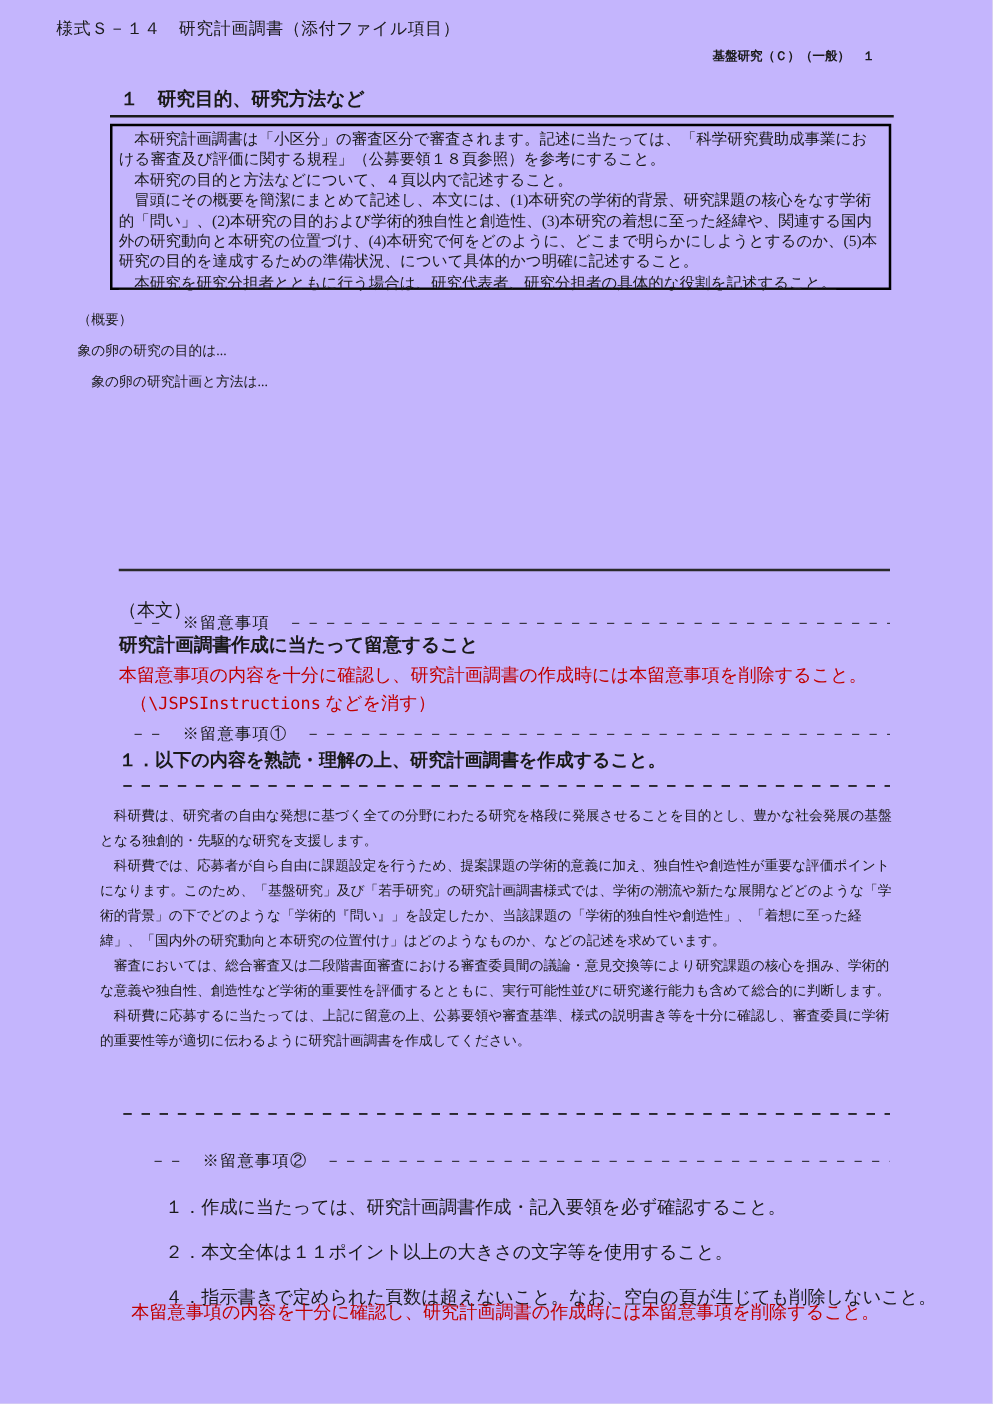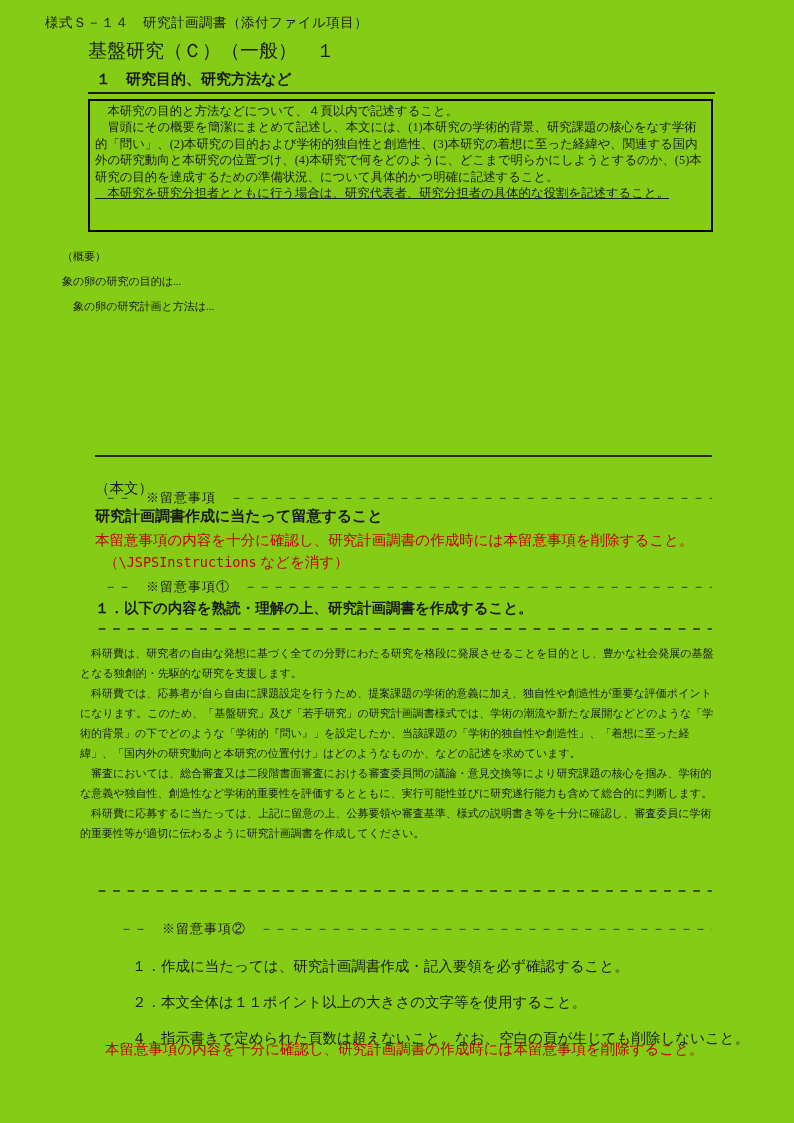--- a/index.html
+++ b/index.html
@@ -1,32 +1,32 @@
 <!DOCTYPE html>
 <html lang="ja"><head>
 <meta charset="utf-8">
 <style>
   html,body{margin:0;padding:0;background:#e8e8e8;}
   .page{
     position:relative;
     width:794px;height:1123px;
     margin:0 auto;
-    background:#84cc16;
+    background:#c4b5fd;
     color:#1a1a1a;
     overflow:hidden;
   }
   .serif{font-family:"Liberation Serif","DejaVu Serif",serif;}
   .gothic{font-family:"Liberation Sans","DejaVu Sans",sans-serif;}
   .mono{font-family:"DejaVu Sans Mono","Liberation Mono",monospace;}
   .abs{position:absolute;}
   .nowrapclip{white-space:nowrap;overflow:hidden;}
   .red{color:#c00000;}
 
   .header-left{top:14px;left:45px;font-size:13.5px;letter-spacing:.5px;}
-  .header-right{top:38px;left:88px;width:612px;font-weight:normal;font-size:19px;}
+  .header-right{top:38px;left:88px;width:612px;text-align:right;font-weight:bold;font-size:10px;}
 
   .section-heading{
     top:70px;left:88px;width:627px;
     border-bottom:2.5px solid #1a1a1a;
     font-size:15px;font-weight:bold;
     padding:0 0 3px 8px;box-sizing:border-box;
   }
 
   .instruction-box{
     top:99px;left:88px;width:625px;height:133px;
@@ -64,20 +64,21 @@
 
 <div class="page">
 
   <div class="abs serif header-left">様式Ｓ－１４　研究計画調書（添付ファイル項目）</div>
 
   <div class="abs gothic header-right">基盤研究（Ｃ）（一般）　１</div>
 
   <div class="abs gothic section-heading">１　研究目的、研究方法など</div>
 
   <div class="abs serif instruction-box">
+    <p>　本研究計画調書は「小区分」の審査区分で審査されます。記述に当たっては、「科学研究費助成事業における審査及び評価に関する規程」（公募要領１８頁参照）を参考にすること。</p>
     <p>　本研究の目的と方法などについて、４頁以内で記述すること。</p>
     <p>　冒頭にその概要を簡潔にまとめて記述し、本文には、(1)本研究の学術的背景、研究課題の核心をなす学術的「問い」、(2)本研究の目的および学術的独自性と創造性、(3)本研究の着想に至った経緯や、関連する国内外の研究動向と本研究の位置づけ、(4)本研究で何をどのように、どこまで明らかにしようとするのか、(5)本研究の目的を達成するための準備状況、について具体的かつ明確に記述すること。</p>
     <p class="underlined">　本研究を研究分担者とともに行う場合は、研究代表者、研究分担者の具体的な役割を記述すること。</p>
   </div>
 
   <div class="abs serif overview">
     <div>（概要）</div>
     <div>象の卵の研究の目的は...</div>
     <div>　象の卵の研究計画と方法は...</div>
   </div>

